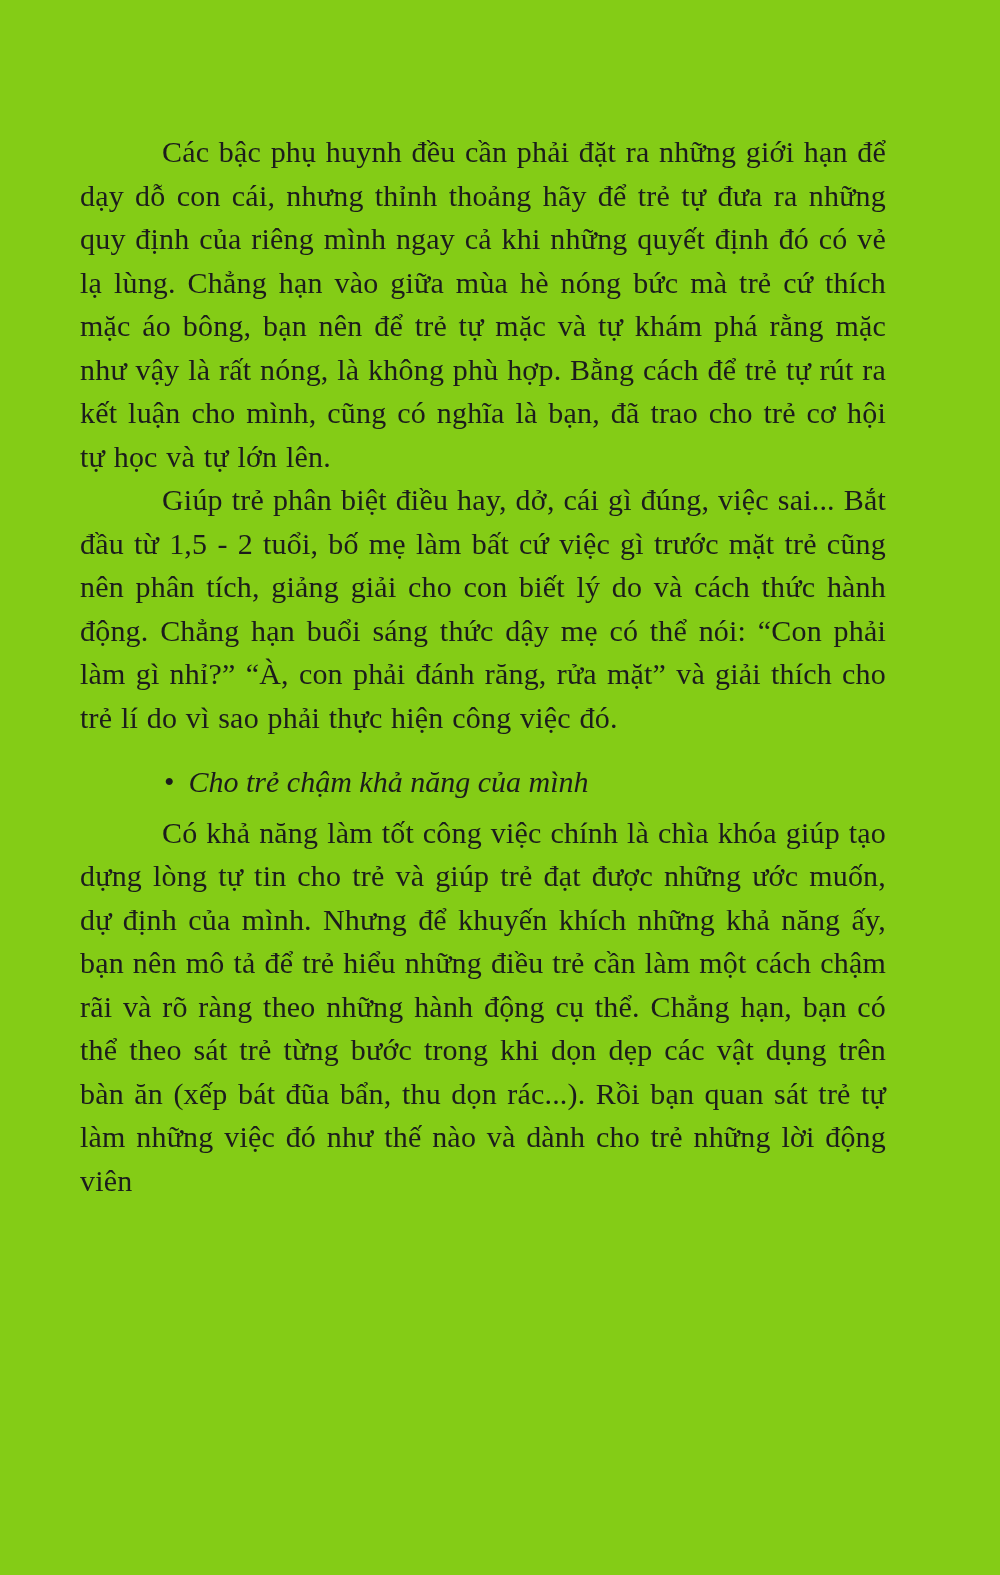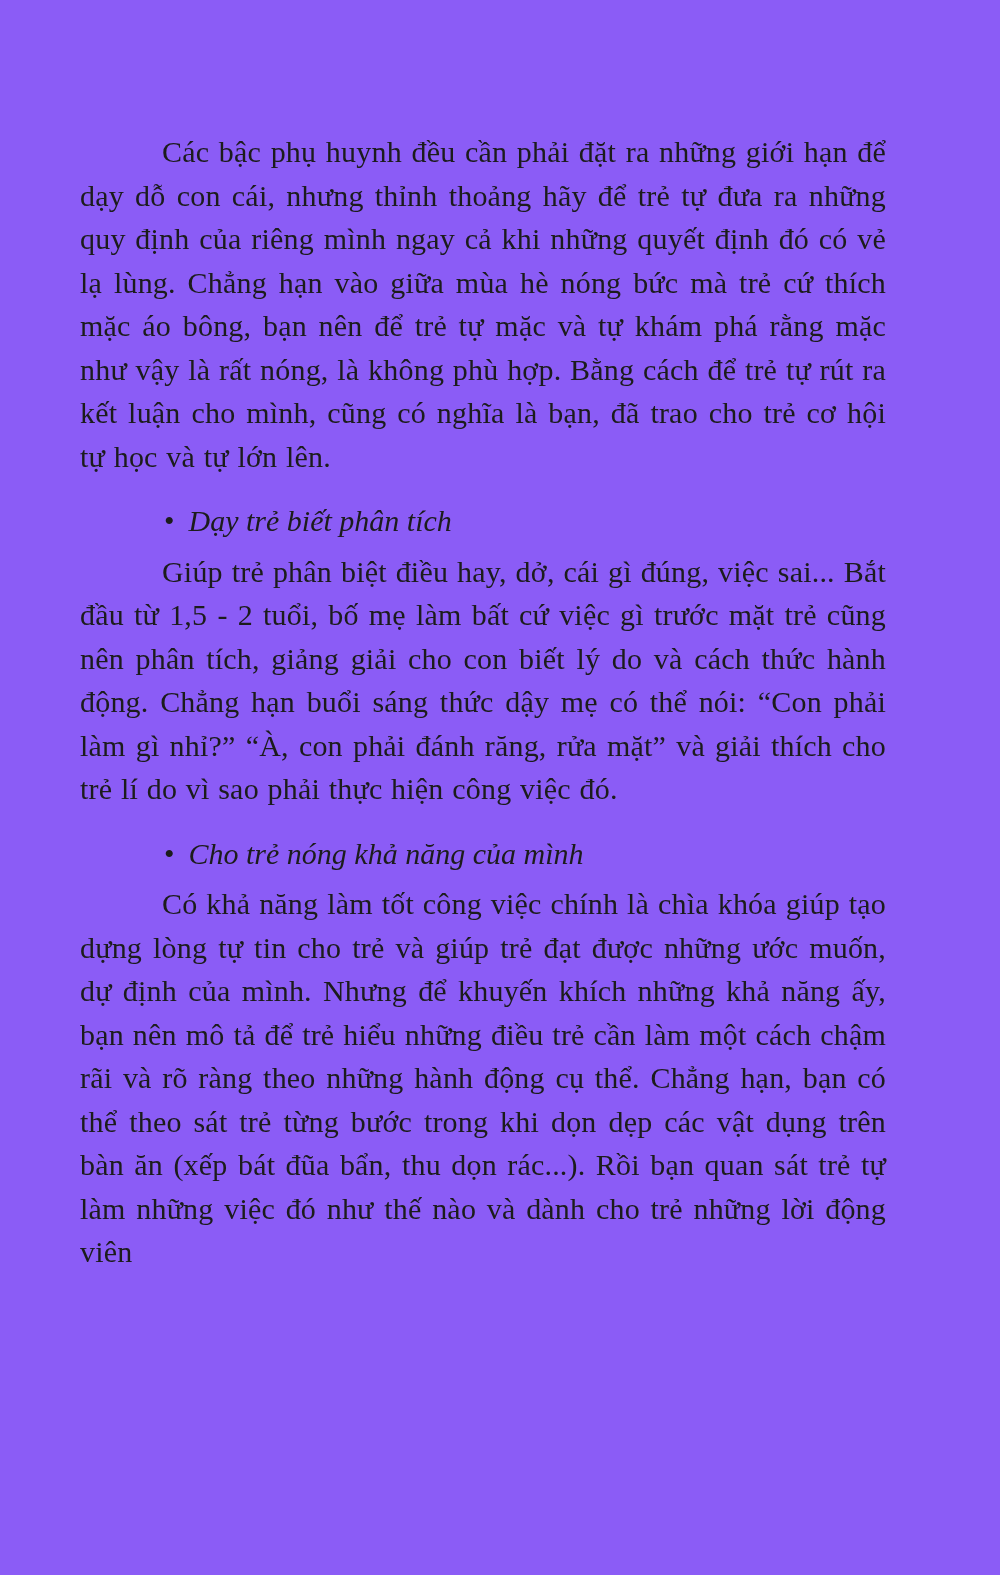--- a/index.html
+++ b/index.html
@@ -4,21 +4,21 @@
 <style>
   html, body {
     margin: 0;
     padding: 0;
     background: #ffffff;
   }
   .page {
     position: relative;
     width: 1000px;
     height: 1575px;
-    background: #8b5cf6;
+    background: #84cc16;
     overflow: hidden;
     font-family: "Liberation Serif", "DejaVu Serif", serif;
     color: #1c1c1c;
   }
   .text-block {
     position: absolute;
     left: 80px;
     top: 130px;
     width: 806px;
   }
@@ -75,28 +75,25 @@
 </style>
 </head>
 <body>
 
 <div class="page">
 
   <div class="text-block">
 
     <p class="body-paragraph">Các bậc phụ huynh đều cần phải đặt ra những giới hạn để dạy dỗ con cái, nhưng thỉnh thoảng hãy để trẻ tự đưa ra những quy định của riêng mình ngay cả khi những quyết định đó có vẻ lạ lùng. Chẳng hạn vào giữa mùa hè nóng bức mà trẻ cứ thích mặc áo bông, bạn nên để trẻ tự mặc và tự khám phá rằng mặc như vậy là rất nóng, là không phù hợp. Bằng cách để trẻ tự rút ra kết luận cho mình, cũng có nghĩa là bạn, đã trao cho trẻ cơ hội tự học và tự lớn lên.</p>
 
-    <div class="bullet-heading">
-      <span class="bullet-glyph">•</span><span>Dạy trẻ biết phân tích</span>
-    </div>
 
     <p class="body-paragraph">Giúp trẻ phân biệt điều hay, dở, cái gì đúng, việc sai... Bắt đầu từ 1,5 - 2 tuổi, bố mẹ làm bất cứ việc gì trước mặt trẻ cũng nên phân tích, giảng giải cho con biết lý do và cách thức hành động. Chẳng hạn buổi sáng thức dậy mẹ có thể nói: “Con phải làm gì nhỉ?” “À, con phải đánh răng, rửa mặt” và giải thích cho trẻ lí do vì sao phải thực hiện công việc đó.</p>
 
     <div class="bullet-heading">
-      <span class="bullet-glyph">•</span><span>Cho trẻ nóng khả năng của mình</span>
+      <span class="bullet-glyph">•</span><span>Cho trẻ chậm khả năng của mình</span>
     </div>
 
     <p class="body-paragraph">Có khả năng làm tốt công việc chính là chìa khóa giúp tạo dựng lòng tự tin cho trẻ và giúp trẻ đạt được những ước muốn, dự định của mình. Nhưng để khuyến khích những khả năng ấy, bạn nên mô tả để trẻ hiểu những điều trẻ cần làm một cách chậm rãi và rõ ràng theo những hành động cụ thể. Chẳng hạn, bạn có thể theo sát trẻ từng bước trong khi dọn dẹp các vật dụng trên bàn ăn (xếp bát đũa bẩn, thu dọn rác...). Rồi bạn quan sát trẻ tự làm những việc đó như thế nào và dành cho trẻ những lời động viên</p>
 
   </div>
 
 
 </div>
 
 </body></html>

